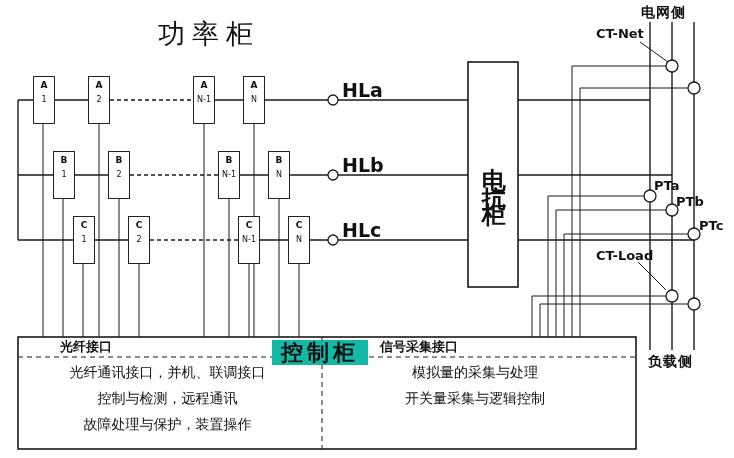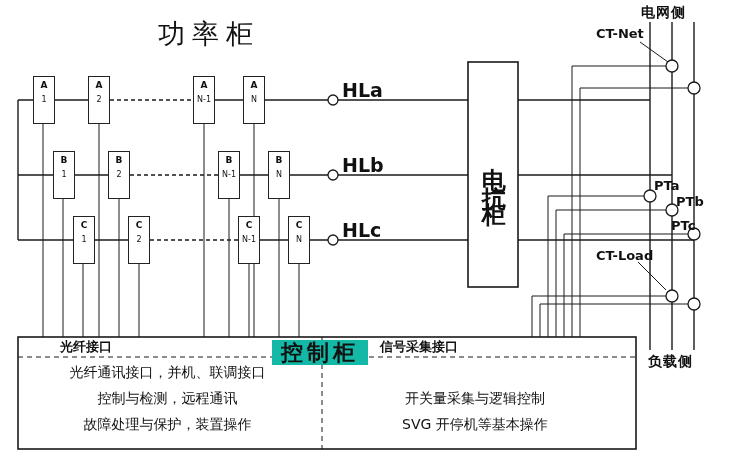--- a/index.html
+++ b/index.html
@@ -108,21 +108,21 @@
   </svg>
 
   <div class="ov title" style="left:158px;top:18px">功率柜</div>
 
   <div class="ov side-lbl" style="left:641px;top:4px">电网侧</div>
   <div class="ov side-lbl" style="left:648px;top:353px">负载侧</div>
   <div class="ov tap-lbl" style="left:596px;top:27px">CT-Net</div>
   <div class="ov tap-lbl" style="left:596px;top:249px">CT-Load</div>
   <div class="ov tap-lbl" style="left:654px;top:179px">PTa</div>
   <div class="ov tap-lbl" style="left:676px;top:195px">PTb</div>
-  <div class="ov tap-lbl" style="left:671px;top:219px">PTc</div>
+  <div class="ov tap-lbl" style="left:699px;top:219px">PTc</div>
 
   <div class="ov hl-lbl" style="left:342px;top:80px">HLa</div>
   <div class="ov hl-lbl" style="left:342px;top:155px">HLb</div>
   <div class="ov hl-lbl" style="left:342px;top:220px">HLc</div>
 
   <div class="ov reactor-text" style="left:468px;top:62px">电抗柜</div>
 
   <div class="unit" style="left:33px;top:76px">
     <span class="u-letter">A</span>
     <span class="u-sub">1</span>
@@ -175,16 +175,16 @@
   </div>
 
   <div class="ov cc-header w200" style="left:60px;top:340px">光纤接口</div>
   <div class="ov cc-title" style="left:272px;top:340px;width:96px">控制柜</div>
   <div class="ov cc-header w190" style="left:380px;top:340px">信号采集接口</div>
 
   <div class="ov cc-line w280" style="left:25px;top:364px">光纤通讯接口，并机、联调接口</div>
   <div class="ov cc-line w280" style="left:25px;top:390px">控制与检测，远程通讯</div>
   <div class="ov cc-line w280" style="left:25px;top:416px">故障处理与保护，装置操作</div>
 
+  <div class="ov cc-line w260" style="left:345px;top:364px">模拟量的采集与处理</div>
   <div class="ov cc-line w260" style="left:345px;top:390px">开关量采集与逻辑控制</div>
-  <div class="ov cc-line w260" style="left:345px;top:416px">SVG 开停机等基本操作</div>
 
 </div>
 
 </body></html>

